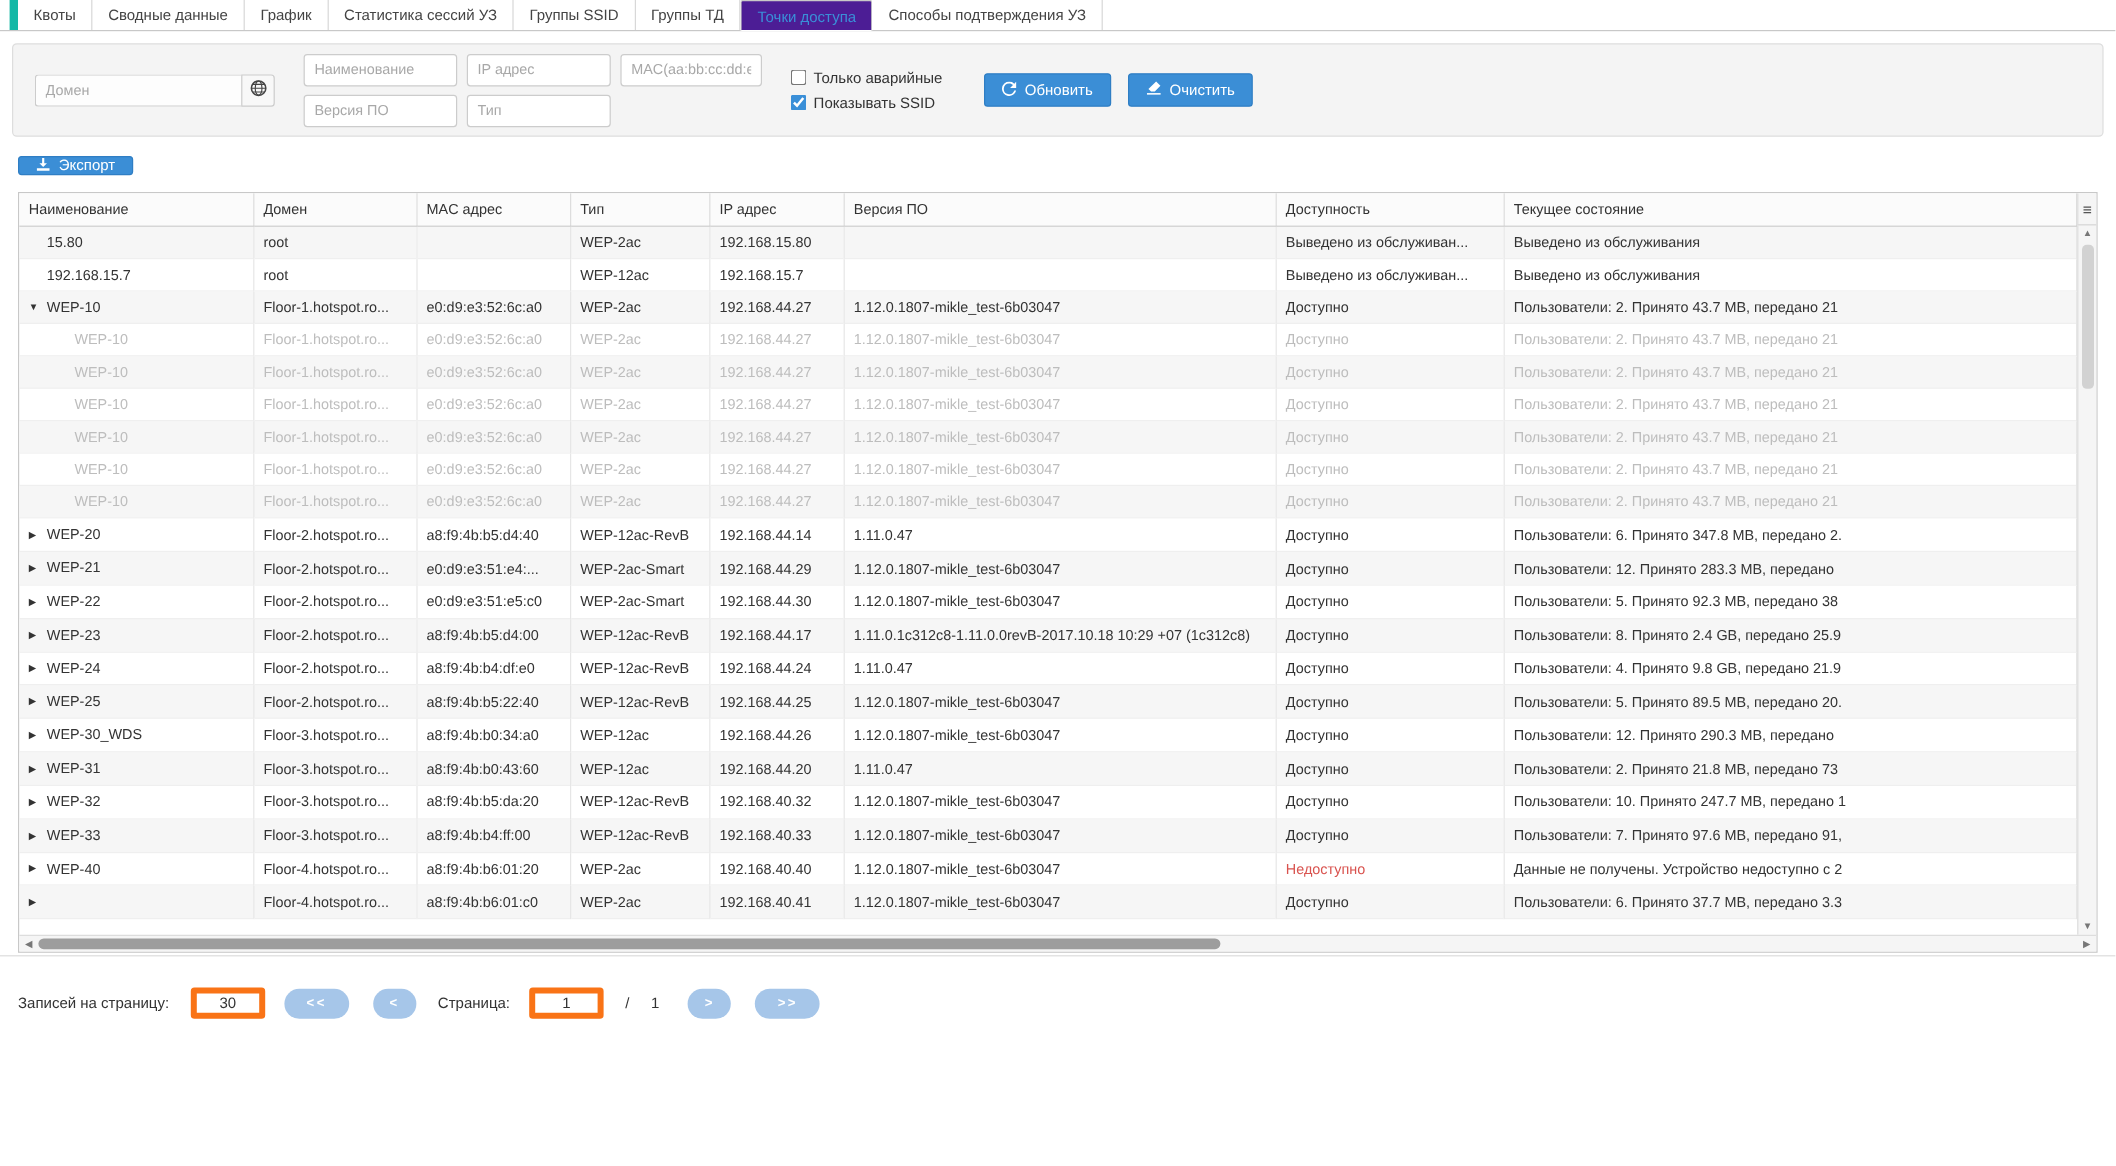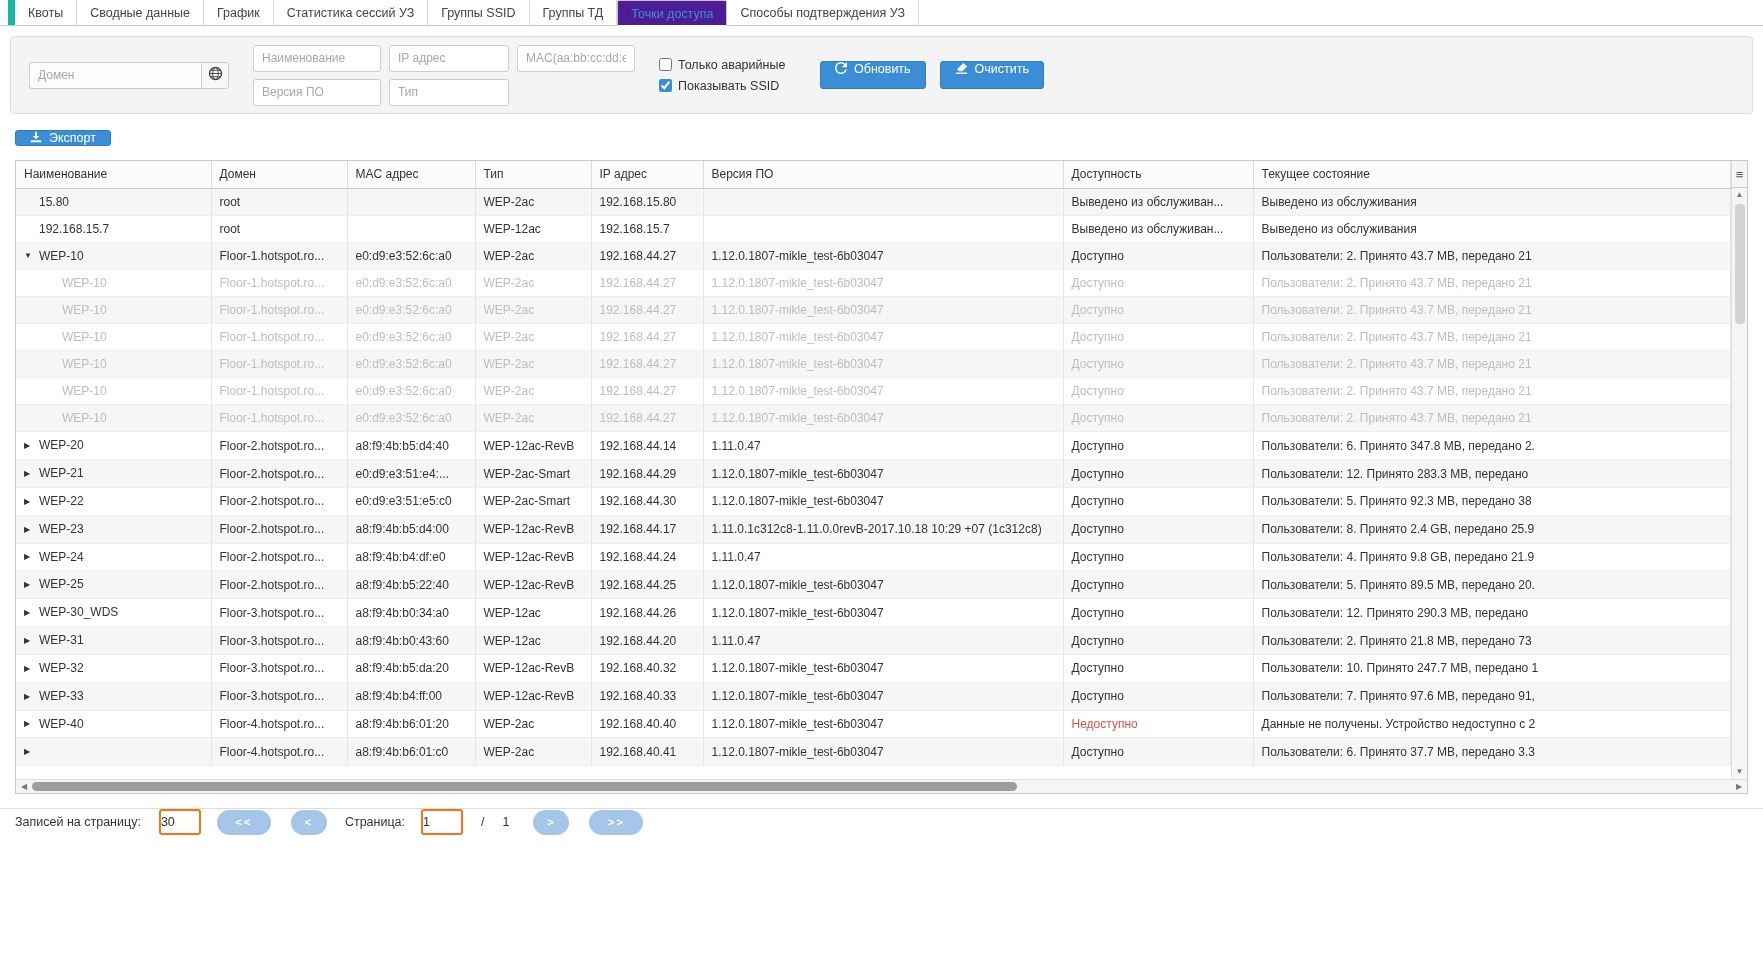--- a/index.html
+++ b/index.html
@@ -17,21 +17,21 @@
   .domain-group{display:flex;width:200px}
   .domain-group input{flex:1;height:27px;border:1px solid #ccc;border-right:none;border-radius:3px 0 0 3px;padding:0 8px;font:inherit;color:#555;background:#fdfdfd}
   .globe-btn{width:30px;height:27px;border:1px solid #ccc;border-radius:0 3px 3px 0;background:#f8f8f8;display:flex;align-items:center;justify-content:center;cursor:pointer}
   .inputs-grid{display:grid;grid-template-columns:128px 120px 118px;grid-auto-rows:27px;gap:7px 8px;margin-left:24px}
   .inputs-grid input{border:1px solid #ccc;border-radius:3px;padding:0 8px;font:inherit;color:#555;background:#fff}
   input::placeholder{color:#a8a8a8}
   .checks{margin-left:24px;display:flex;flex-direction:column;gap:7px;min-width:135px}
   .check{display:flex;align-items:center;gap:6px;font-size:12.5px;cursor:pointer}
   input[type=checkbox]{width:13px;height:13px;accent-color:#3a8fd8;cursor:pointer}
   .actions{margin-left:26px;display:flex;gap:14px}
-  .btn{display:inline-flex;align-items:flex-start;gap:7px;background:#3b8ed6;border:1px solid #2f7ec4;color:#fff;height:28px;padding:0 14px;border-radius:3px;font-size:12.5px;cursor:pointer}
+  .btn{display:inline-flex;align-items:center;gap:7px;background:#3b8ed6;border:1px solid #2f7ec4;color:#fff;height:28px;padding:0 14px;border-radius:3px;font-size:12.5px;cursor:pointer}
   .btn svg{flex:none}
 
   
   .export-row{margin:16px 15px 14px 15px}
 
   
   .table-wrap{position:relative;margin:0 15px;height:634px;border:1px solid #c8c8c8;overflow:hidden;background:#fff}
   table{border-collapse:collapse;table-layout:fixed;width:calc(100% - 16px)}
   th,td{border-right:1px solid #e6e6e6;padding:0 8px;height:26px;line-height:26px;white-space:nowrap;overflow:hidden;text-align:left;font-weight:normal;font-size:12px}
   thead th{background:#fbfbfb;border-bottom:1px solid #ccc;border-right:1px solid #ddd;height:27px;cursor:pointer}
@@ -53,22 +53,22 @@
   .vscroll{position:absolute;top:27px;right:0;bottom:14px;width:16px;background:#f5f5f5;border-left:1px solid #ddd;display:flex;flex-direction:column;align-items:center}
   .sarrow{font-size:8px;color:#777;height:14px;line-height:14px;cursor:pointer;user-select:none}
   .vthumb{width:10px;height:120px;background:#d2d2d2;border-radius:4px;margin-top:2px;cursor:grab}
   .vscroll .down{margin-top:auto}
   .hscroll{position:absolute;left:0;right:0;bottom:0;height:14px;background:#f5f5f5;border-top:1px solid #ddd;display:flex;align-items:center}
   .hscroll .sarrow{width:16px;text-align:center}
   .hthumb{height:9px;width:985px;background:#9d9d9d;border-radius:5px;cursor:grab}
   .hscroll .right{margin-left:auto}
 
   
-  .pagination{margin-top:14px;border-top:1px solid #ddd;padding:0 15px;display:flex;align-items:center;font-size:12.5px}
-  .num-input{width:42px;height:26px;border:2px solid #f97316;border-radius:3px;text-align:left;font:inherit;color:#333}
+  .pagination{margin-top:2px;border-top:1px solid #ddd;padding:26px 15px;display:flex;align-items:center;font-size:12.5px}
+  .num-input{width:62px;height:26px;border:5px solid #f97316;border-radius:3px;text-align:center;font:inherit;color:#333}
   .pill{display:inline-flex;align-items:center;justify-content:center;height:25px;border-radius:13px;background:#a6c6e9;color:#fff;border:none;font-size:11px;font-weight:bold;letter-spacing:2px;cursor:pointer;font-family:inherit}
   .pill.big{min-width:54px}
   .pill.small{min-width:36px}.ml16{margin-left:16px}.ml18{margin-left:18px}.ml20{margin-left:20px}.ml24{margin-left:24px}
   .sep{margin-left:18px;color:#333}
 </style>
 </head>
 <body>
 
 <div class="tabbar">
     <div class="tab">Квоты</div>

